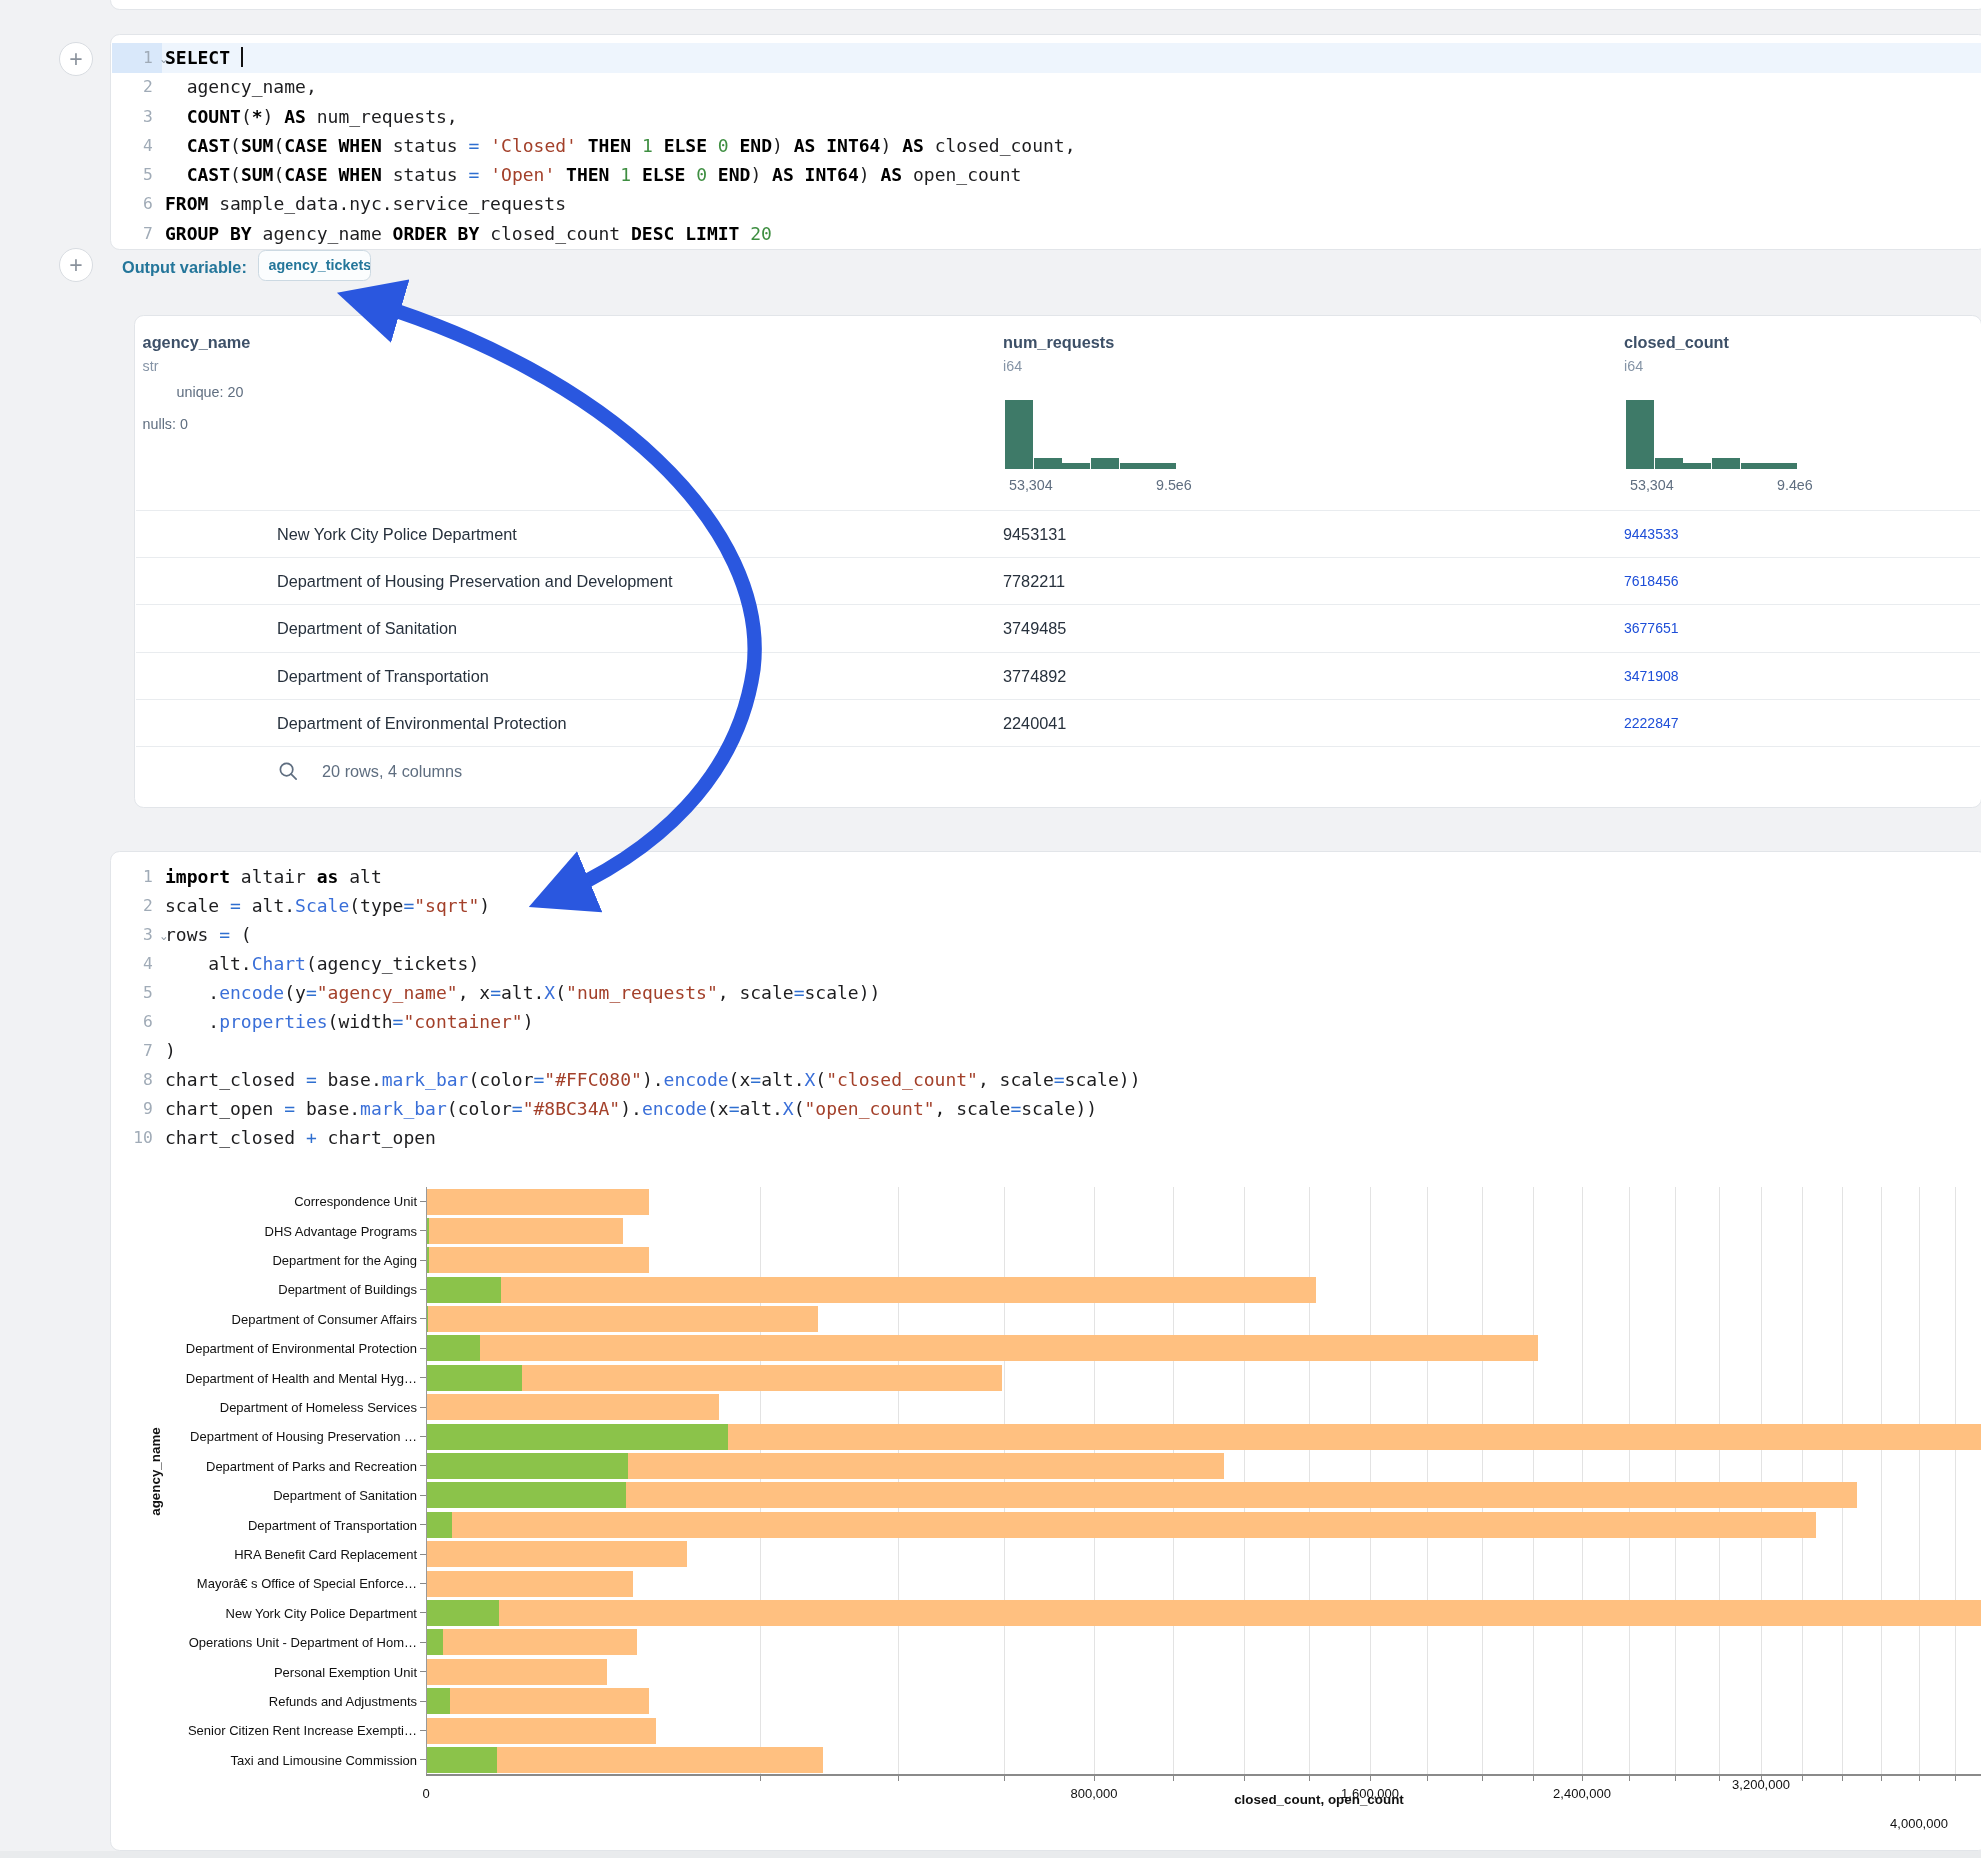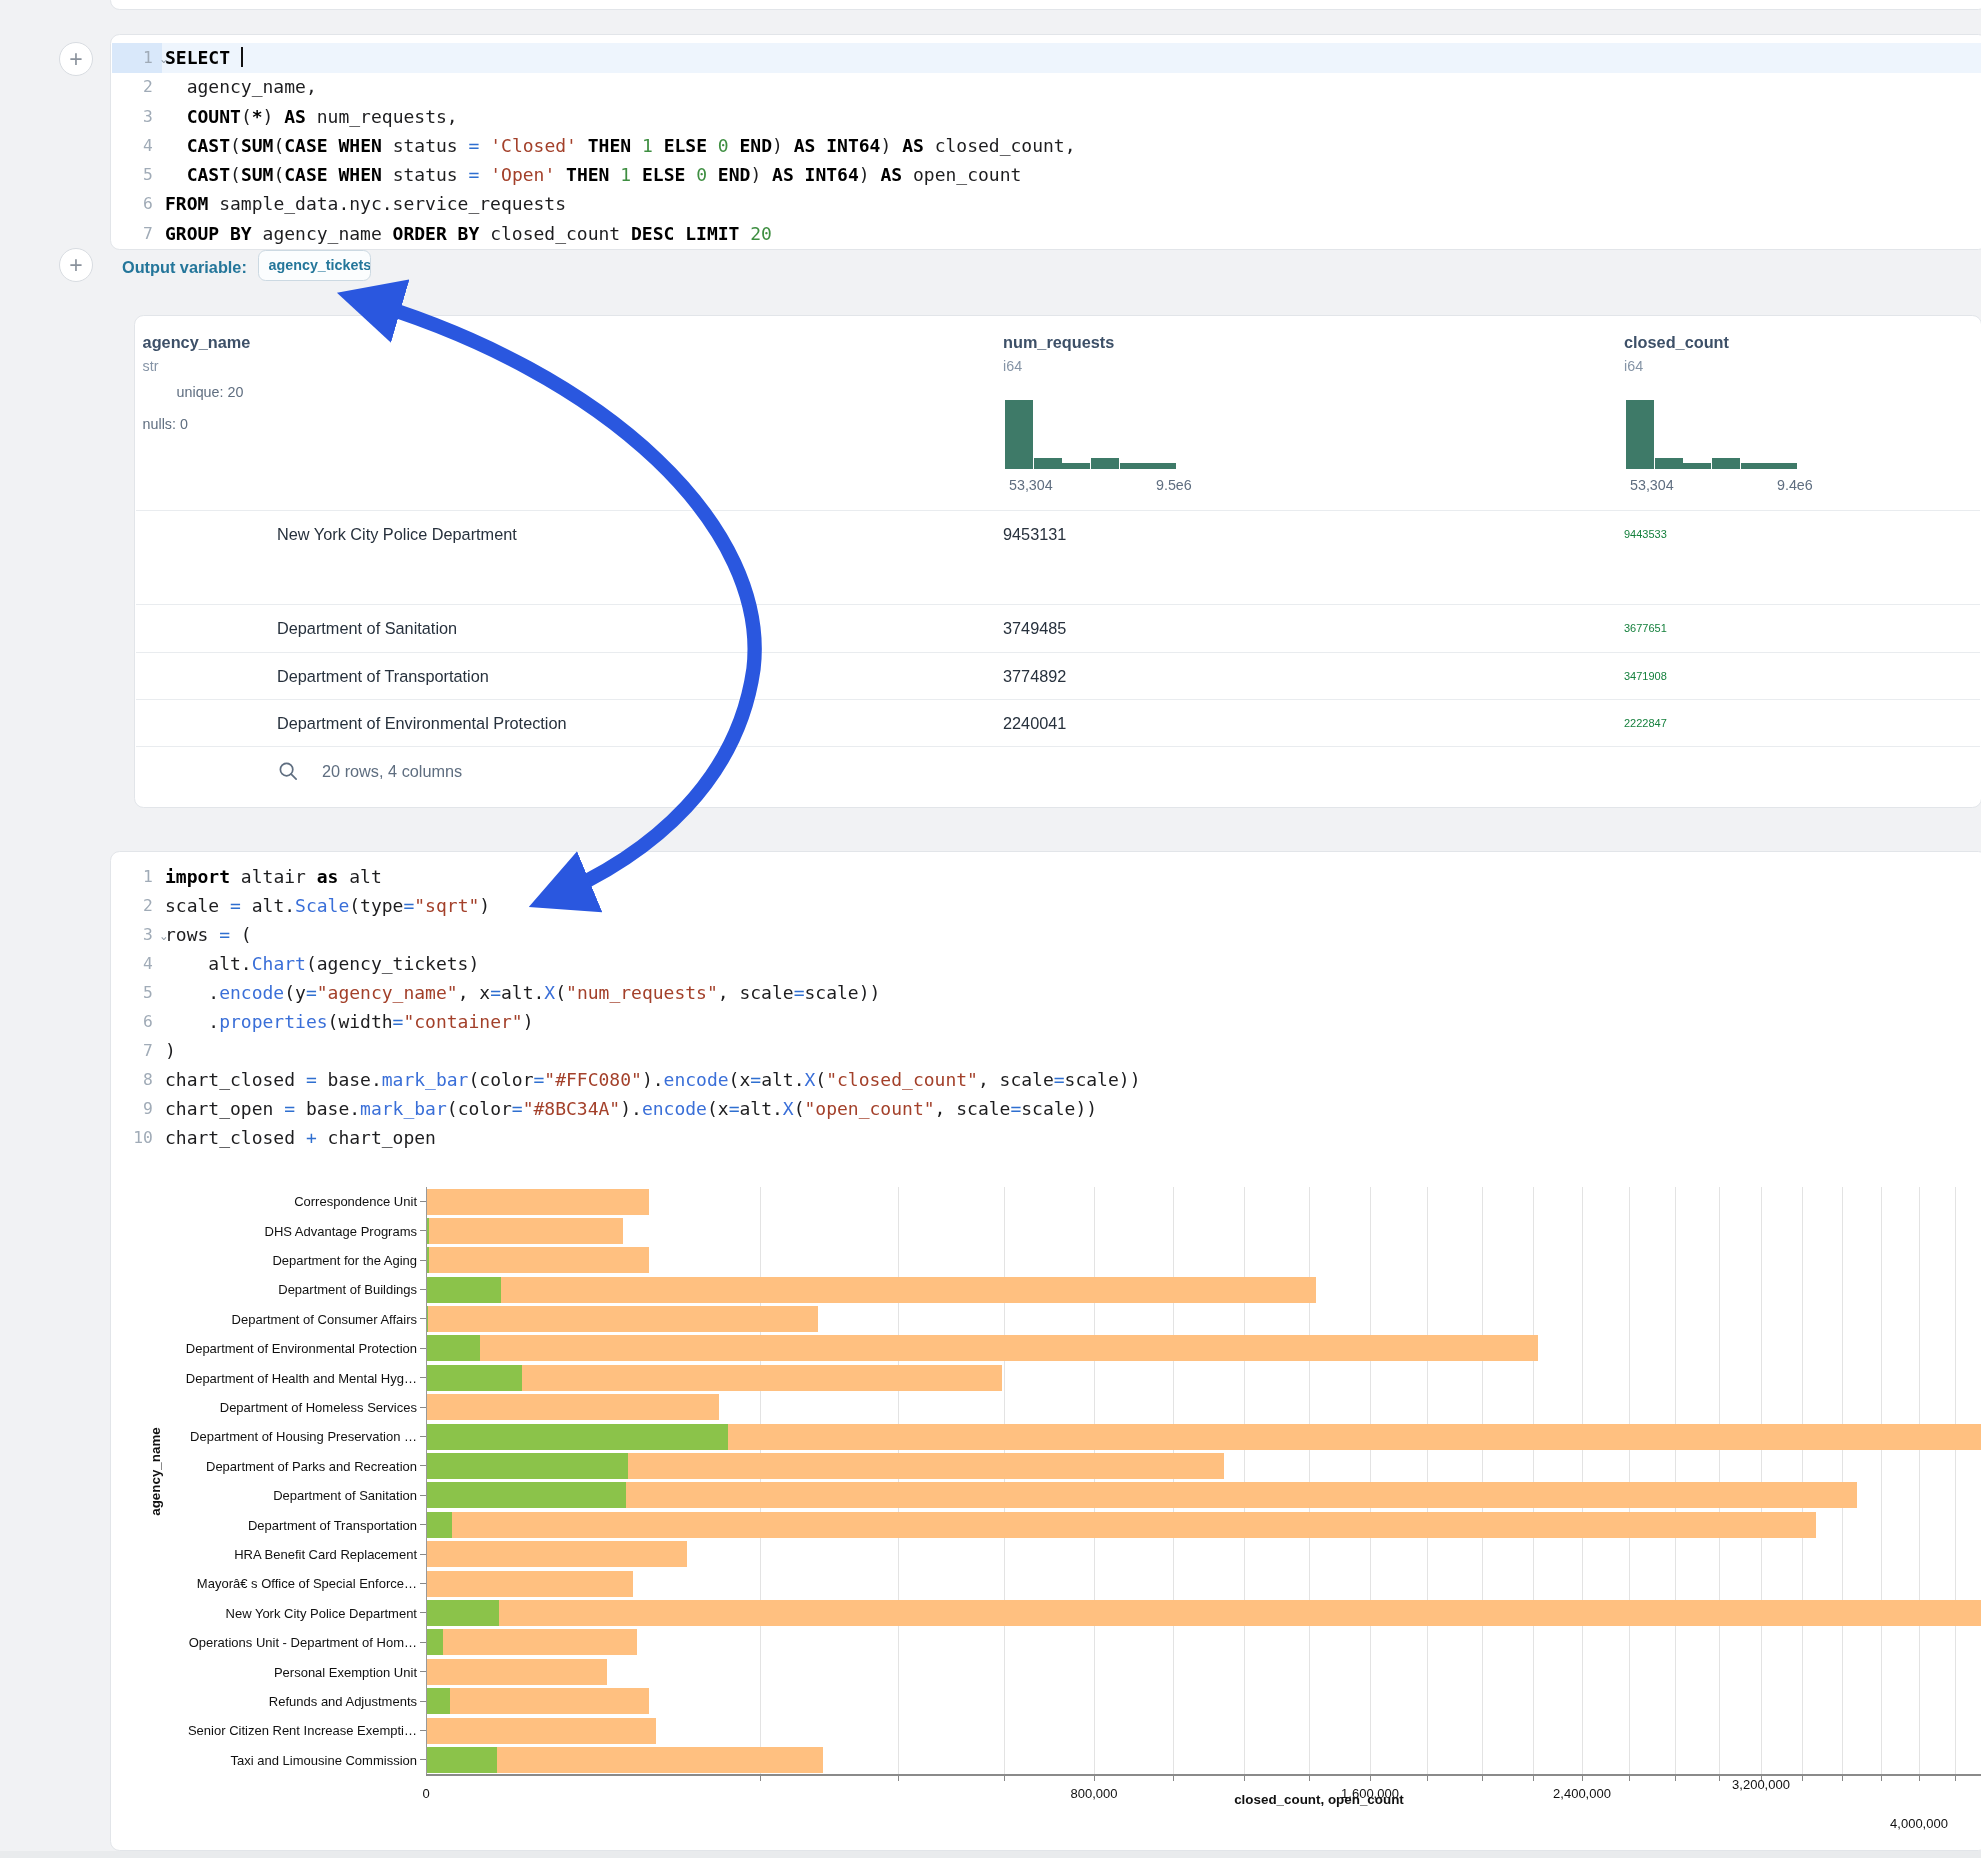--- a/index.html
+++ b/index.html
@@ -31,21 +31,21 @@
   
   .col-name{position:absolute;font-size:16.3px;font-weight:bold;color:#3d5068;}
   .col-type{position:absolute;font-size:14.3px;color:#8594a6;}
   .col-stat{position:absolute;font-size:14.3px;color:#5f6e80;}
   .hist{position:absolute;width:174px;height:69px;}
   .hist .hbar{position:absolute;bottom:0;width:28px;background:#3E7A68;}
   .hist-lbl{position:absolute;font-size:14.3px;color:#5f6e80;}
   .trow{position:absolute;left:1px;right:1px;height:47px;border-top:1px solid #e9ecef;}
   .trow .c0{position:absolute;left:141px;line-height:47px;font-size:16.3px;color:#27313d;}
   .trow .c1{position:absolute;left:867px;line-height:47px;font-size:16.3px;color:#27313d;}
-  .trow .c2{position:absolute;left:1488px;line-height:47px;font-size:11px;color:#15803d;}
+  .trow .c2{position:absolute;left:1488px;line-height:47px;font-size:14px;color:#1d4ed8;}
   .tfooter{position:absolute;font-size:16.3px;color:#5f6e80;}
   
   .gridline{position:absolute;width:1px;background:#e3e3e3;}
   .bar{position:absolute;height:26px;}
   .ylab{position:absolute;width:258px;text-align:right;font-size:13px;color:#111;}
   .ytick{position:absolute;width:6.7px;height:1px;background:#888;}
   .xtick{position:absolute;width:1px;height:6.7px;background:#888;}
   .xlab{position:absolute;transform:translateX(-50%);font-size:13px;color:#111;}
   .ax-title{position:absolute;font-size:13.4px;font-weight:bold;color:#111;}
 </style>
@@ -127,20 +127,25 @@
           <div class="hbar" style="left: 143px; height: 5.7px; background: rgb(62, 122, 104);"></div>
         </div>
         <div class="hist-lbl" style="left: 1495px; top: 161px;">53,304</div>
         <div class="hist-lbl" style="left: 1642px; top: 161px;">9.4e6</div>
       </div>
     <div id="tbl-body" style="position:absolute;left:0;top:194px;right:0;height:237px;">
         <div class="trow" style="top: 0px;">
           <div class="c0">New York City Police Department</div>
           <div class="c1">9453131</div>
           <div class="c2">9443533</div>
+        </div>
+        <div class="trow" style="top: 47px;">
+          <div class="c0">Department of Housing Preservation and Development</div>
+          <div class="c1">7782211</div>
+          <div class="c2">7618456</div>
         </div>
         <div class="trow" style="top: 94px;">
           <div class="c0">Department of Sanitation</div>
           <div class="c1">3749485</div>
           <div class="c2">3677651</div>
         </div>
         <div class="trow" style="top: 142px;">
           <div class="c0">Department of Transportation</div>
           <div class="c1">3774892</div>
           <div class="c2">3471908</div>

